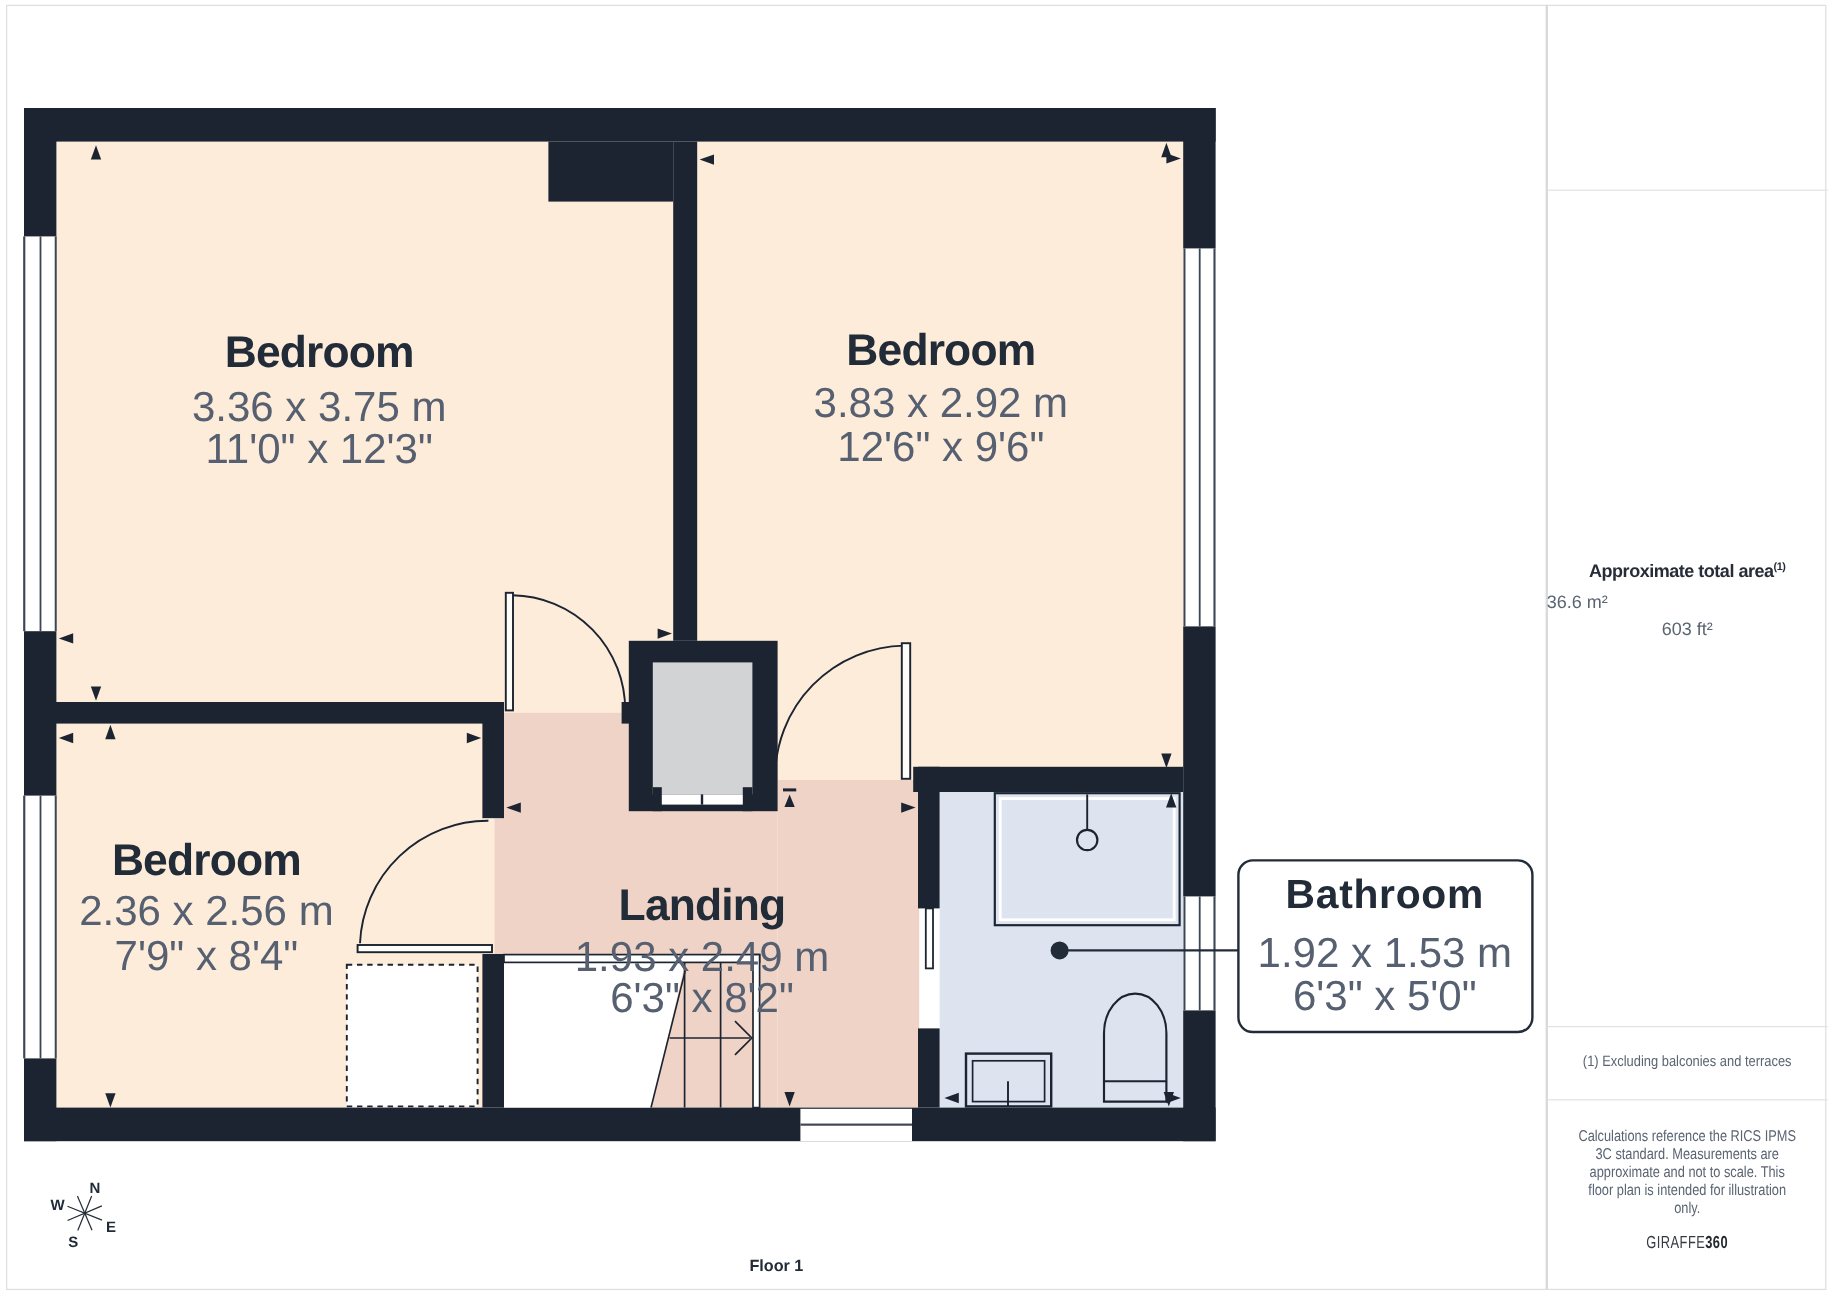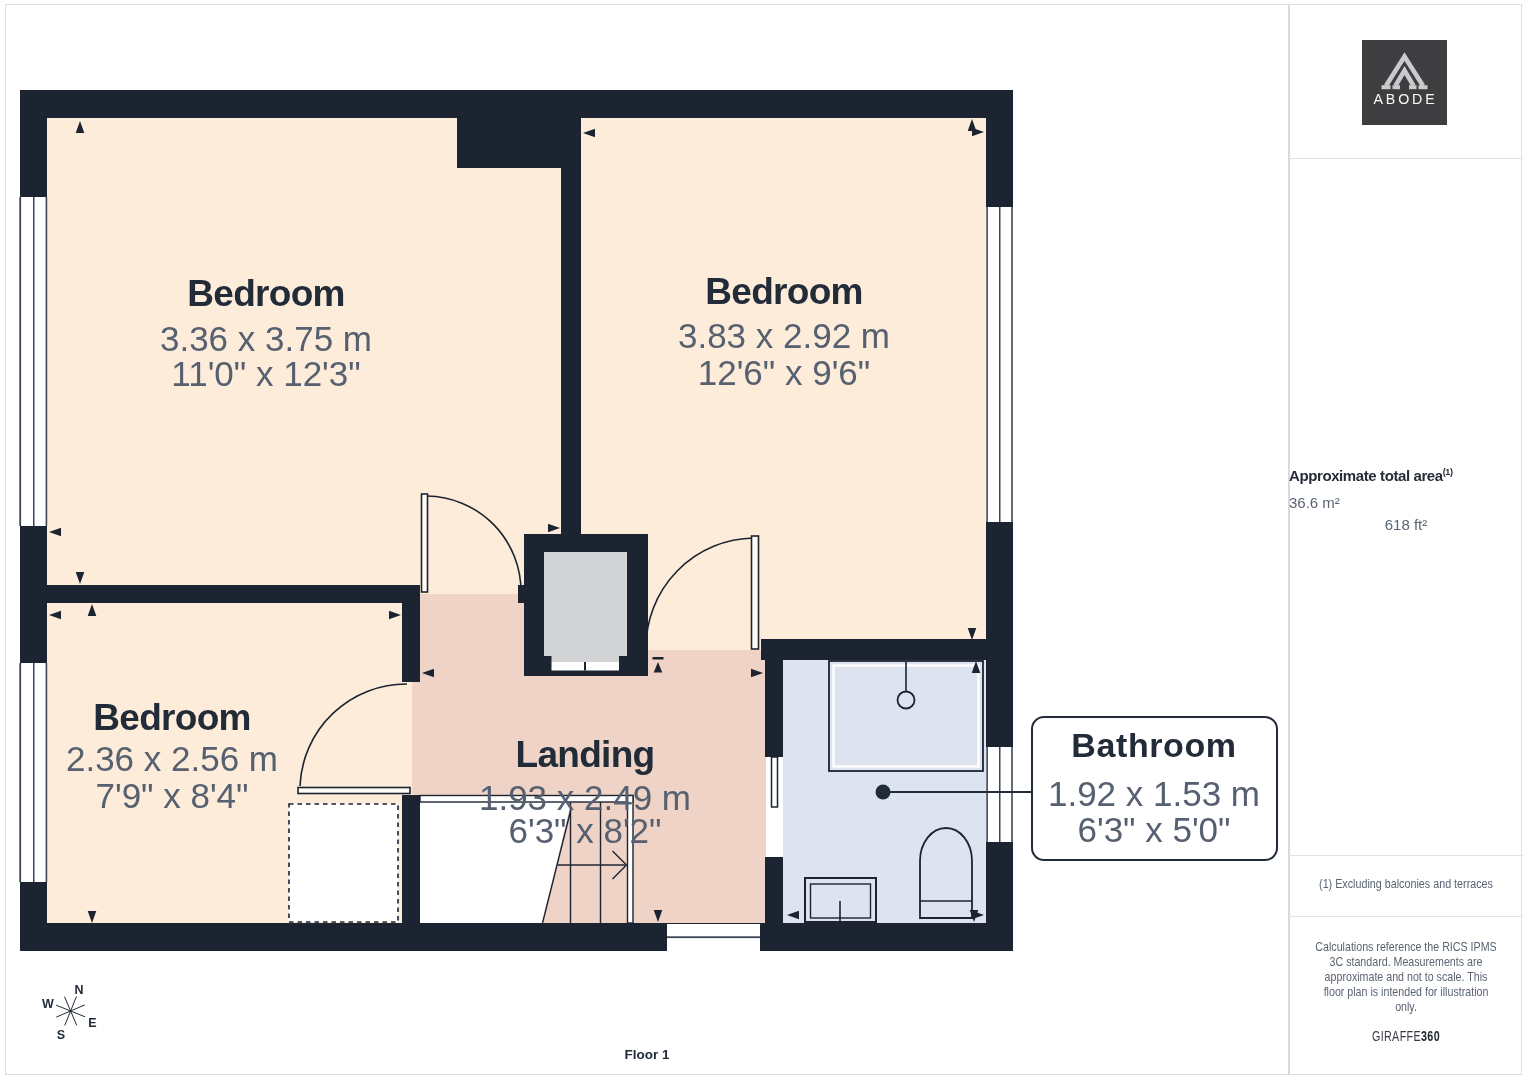--- a/index.html
+++ b/index.html
@@ -13,43 +13,26 @@
 <div class="abs" style="left:5px;top:4px;width:1517px;height:1071px;border:1px solid #dedede;box-sizing:border-box;"></div>
 
 <div class="abs" style="left:1288px;top:4px;width:1.5px;height:1071px;background:#d9dadb;"></div>
 
 <div class="abs" style="left:1289px;top:158px;width:234px;height:1px;background:#e2e2e2;"></div>
 
 <div class="abs" style="left:1289px;top:855px;width:234px;height:1px;background:#e2e2e2;"></div>
 
 <div class="abs" style="left:1289px;top:916px;width:234px;height:1px;background:#e2e2e2;"></div>
 
-<div class="abs" style="left:1362px;top:40px;width:85px;height:85px;background:#3e3e40;">
-<svg width="85" height="85" viewBox="0 0 85 85" style="position:absolute;left:0;top:0;">
-
-  <g stroke="#c9cacb" fill="none" stroke-width="4.6">
-    <path d="M 24 45.7 L 42.5 16.5 L 61 45.7"></path>
-    <path d="M 33.5 45.7 L 42.5 30.5 L 51.5 45.7"></path>
-  </g>
-  <g fill="#c9cacb">
-    <rect x="19.5" y="45.2" width="9" height="4"></rect>
-    <rect x="56.5" y="45.2" width="9" height="4"></rect>
-    <rect x="30.5" y="45.2" width="7.5" height="4"></rect>
-    <rect x="47" y="45.2" width="7.5" height="4"></rect>
-  </g>
-
-  <text x="43.5" y="64.3" text-anchor="middle" font-size="14.2" letter-spacing="2.9" fill="#fafafa" font-family="Liberation Sans, sans-serif">ABODE</text>
-</svg>
-</div>
-
-<div class="abs" style="left:1289px;top:467px;width:234px;text-align:left;font-size:15px;letter-spacing:-0.4px;font-weight:bold;color:#272d38;">Approximate total area<span style="font-size:9px;vertical-align:6px;">(1)</span></div>
+
+<div class="abs" style="left:1289px;top:467px;width:234px;text-align:center;font-size:15px;letter-spacing:-0.4px;font-weight:bold;color:#272d38;">Approximate total area<span style="font-size:9px;vertical-align:6px;">(1)</span></div>
 
 <div class="abs" style="left:1289px;top:494px;width:234px;text-align:left;font-size:15px;color:#5a6472;">36.6 m²</div>
 
-<div class="abs" style="left:1289px;top:515.5px;width:234px;text-align:center;font-size:15px;color:#5a6472;">618 ft²</div>
+<div class="abs" style="left:1289px;top:515.5px;width:234px;text-align:center;font-size:15px;color:#5a6472;">603 ft²</div>
 
 <div class="abs" style="left:1289px;top:877px;width:234px;text-align:center;font-size:12.5px;color:#5a6472;transform:scaleX(0.86);">(1) Excluding balconies and terraces</div>
 
 <div class="abs" style="left:1259px;top:938.5px;width:294px;text-align:center;font-size:13px;line-height:15.1px;color:#5a6472;transform:scaleX(0.82);white-space:pre-line;">Calculations reference the RICS IPMS
 3C standard. Measurements are
 approximate and not to scale. This
 floor plan is intended for illustration
 only.</div>
 
 <div class="abs" style="left:1289px;top:1028px;width:234px;text-align:center;font-size:14.5px;color:#363b42;transform:scaleX(0.74);letter-spacing:0.5px;">GIRAFFE<b style="color:#23282e;">360</b></div>

